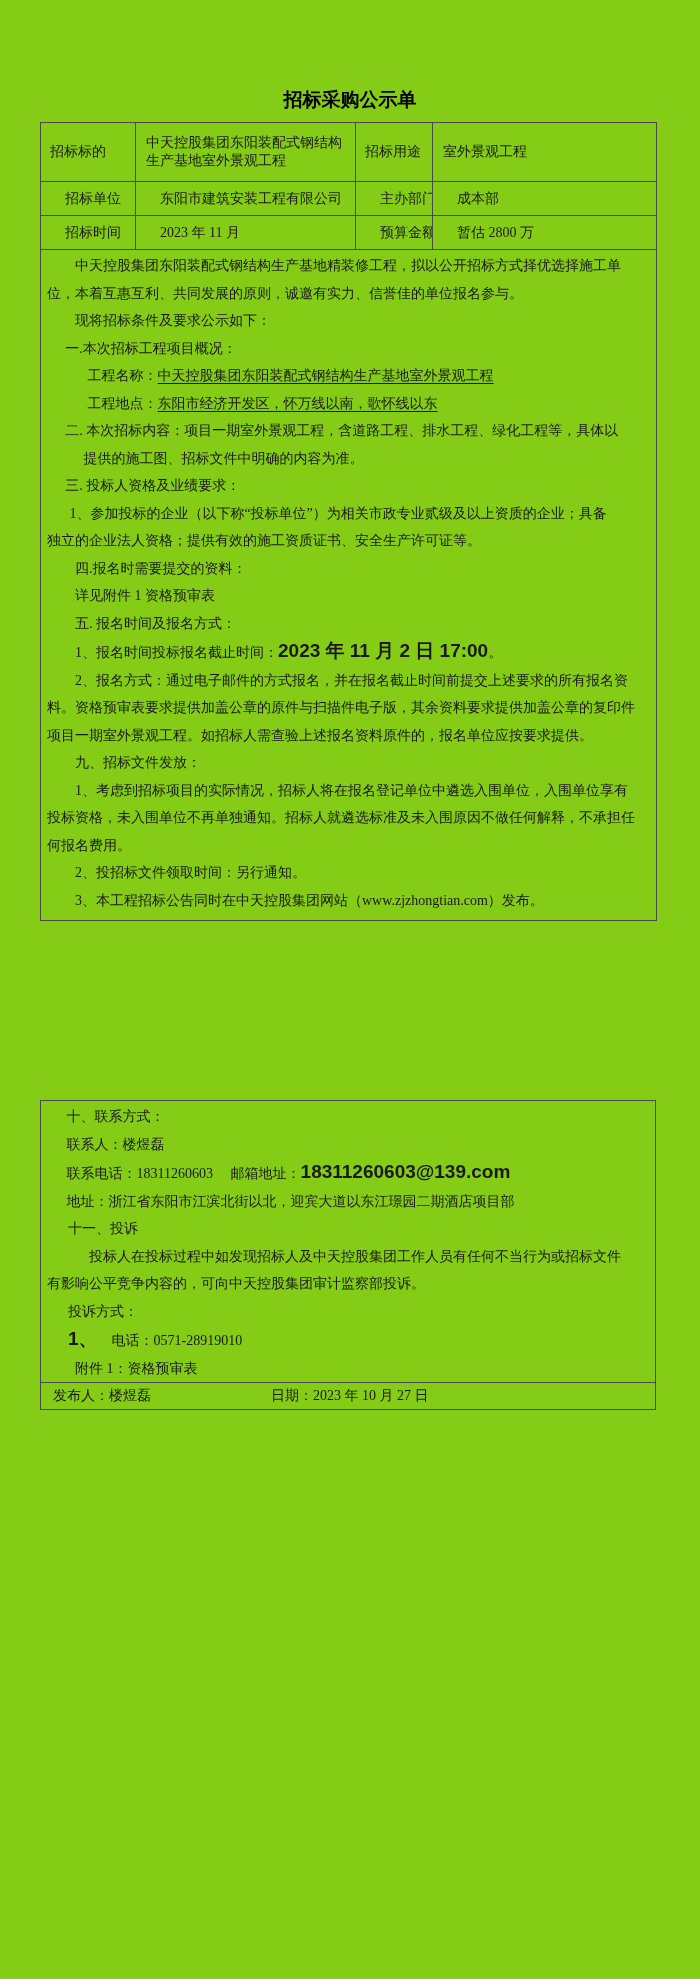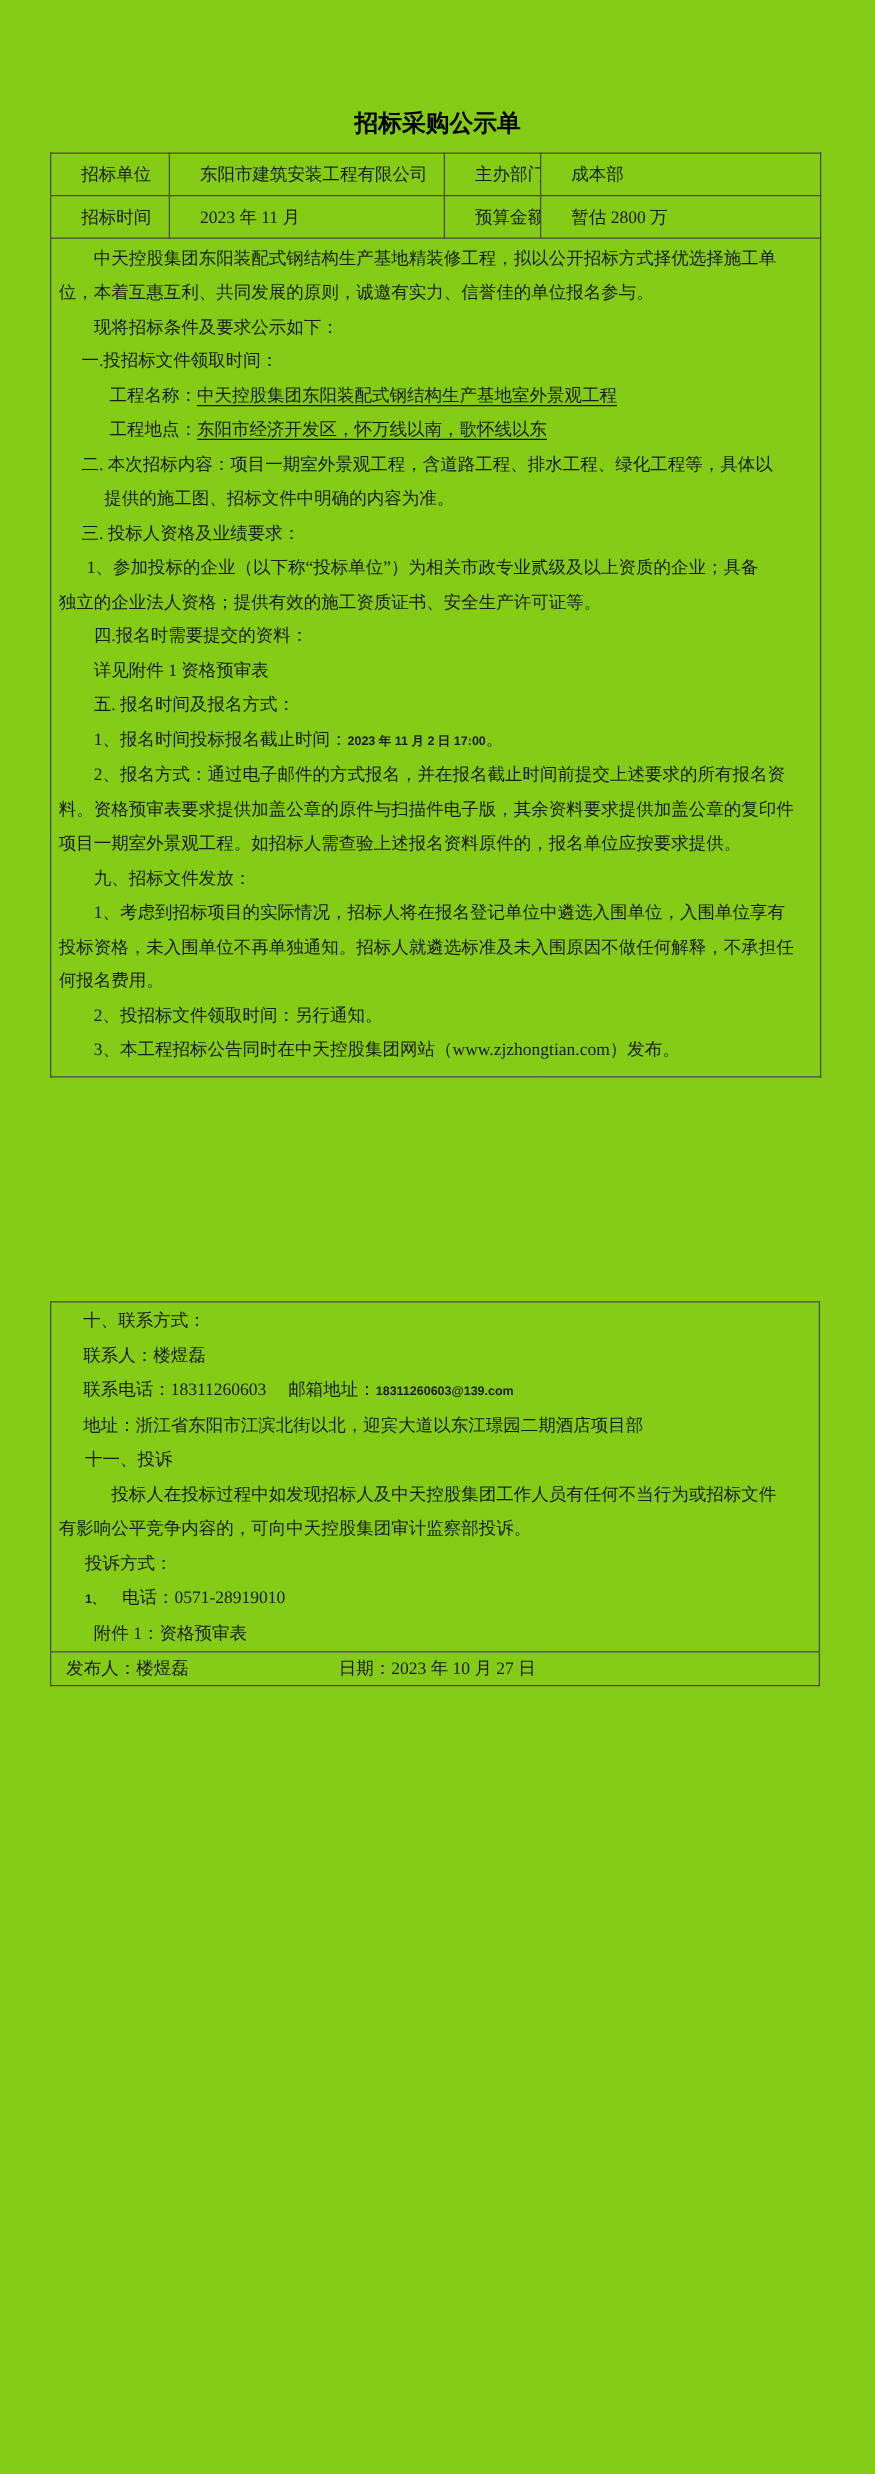--- a/index.html
+++ b/index.html
@@ -61,21 +61,21 @@
     font-size: 14px;
     white-space: nowrap;
   }
   .u {
     text-decoration: underline;
     text-underline-offset: 3px;
   }
   .num {
     font-family: "Liberation Sans", "DejaVu Sans", sans-serif;
     font-weight: 600;
-    font-size: 10px;
+    font-size: 19px;
   }
   table.contact { margin-top: 179px; }
   td.contact-cell {
     height: 275px;
     vertical-align: top;
     padding: 2px 8px 0 6px;
   }
   td.footer-cell {
     height: 26px;
     padding: 0 0 0 12px;
@@ -95,39 +95,45 @@
   <h1 class="doc-title">招标采购公示单</h1>
 
   <table class="box info">
     <colgroup>
       <col style="width:95px">
         <col style="width:220px">
         <col style="width:77px">
         <col style="width:224px">
     </colgroup>
     <tbody>
+      <tr class="r1">
+        <td class="lbl">招标标的</td>
+        <td class="val">中天控股集团东阳装配式钢结构生产基地室外景观工程</td>
+        <td class="lbl">招标用途</td>
+        <td class="val">室外景观工程</td>
+      </tr>
       <tr class="r2">
         <td class="lbl">招标单位</td>
         <td class="val">东阳市建筑安装工程有限公司</td>
         <td class="lbl">主办部门</td>
         <td class="val">成本部</td>
       </tr>
       <tr class="r3">
         <td class="lbl">招标时间</td>
         <td class="val">2023 年 11 月</td>
         <td class="lbl">预算金额</td>
         <td class="val">暂估 2800 万</td>
       </tr>
       <tr>
         <td class="body-cell" colspan="4">
           <div>
               <p class="line" style="text-indent: 2em;"><span>中天控股集团东阳装配式钢结构生产基地精装修工程，拟以公开招标方式择优选择施工单</span></p>
               <p class="line" style="text-indent: 0em;"><span>位，本着互惠互利、共同发展的原则，诚邀有实力、信誉佳的单位报名参与。</span></p>
               <p class="line" style="text-indent: 2em;"><span>现将招标条件及要求公示如下：</span></p>
-              <p class="line" style="text-indent: 1.3em;"><span>一.投招标文件领取时间：</span></p>
+              <p class="line" style="text-indent: 1.3em;"><span>一.本次招标工程项目概况：</span></p>
               <p class="line" style="text-indent: 2.9em;"><span>工程名称：</span><span class="u">中天控股集团东阳装配式钢结构生产基地室外景观工程</span></p>
               <p class="line" style="text-indent: 2.9em;"><span>工程地点：</span><span class="u">东阳市经济开发区，怀万线以南，歌怀线以东</span></p>
               <p class="line" style="text-indent: 1.3em;"><span>二. 本次招标内容：项目一期室外景观工程，含道路工程、排水工程、绿化工程等，具体以</span></p>
               <p class="line" style="text-indent: 2.6em;"><span>提供的施工图、招标文件中明确的内容为准。</span></p>
               <p class="line" style="text-indent: 1.3em;"><span>三. 投标人资格及业绩要求：</span></p>
               <p class="line" style="text-indent: 1.6em;"><span>1、参加投标的企业（以下称“投标单位”）为相关市政专业贰级及以上资质的企业；具备</span></p>
               <p class="line" style="text-indent: 0em;"><span>独立的企业法人资格；提供有效的施工资质证书、安全生产许可证等。</span></p>
               <p class="line" style="text-indent: 2em;"><span>四.报名时需要提交的资料：</span></p>
               <p class="line" style="text-indent: 2em;"><span>详见附件 1 资格预审表</span></p>
               <p class="line" style="text-indent: 2em;"><span>五. 报名时间及报名方式：</span></p>

